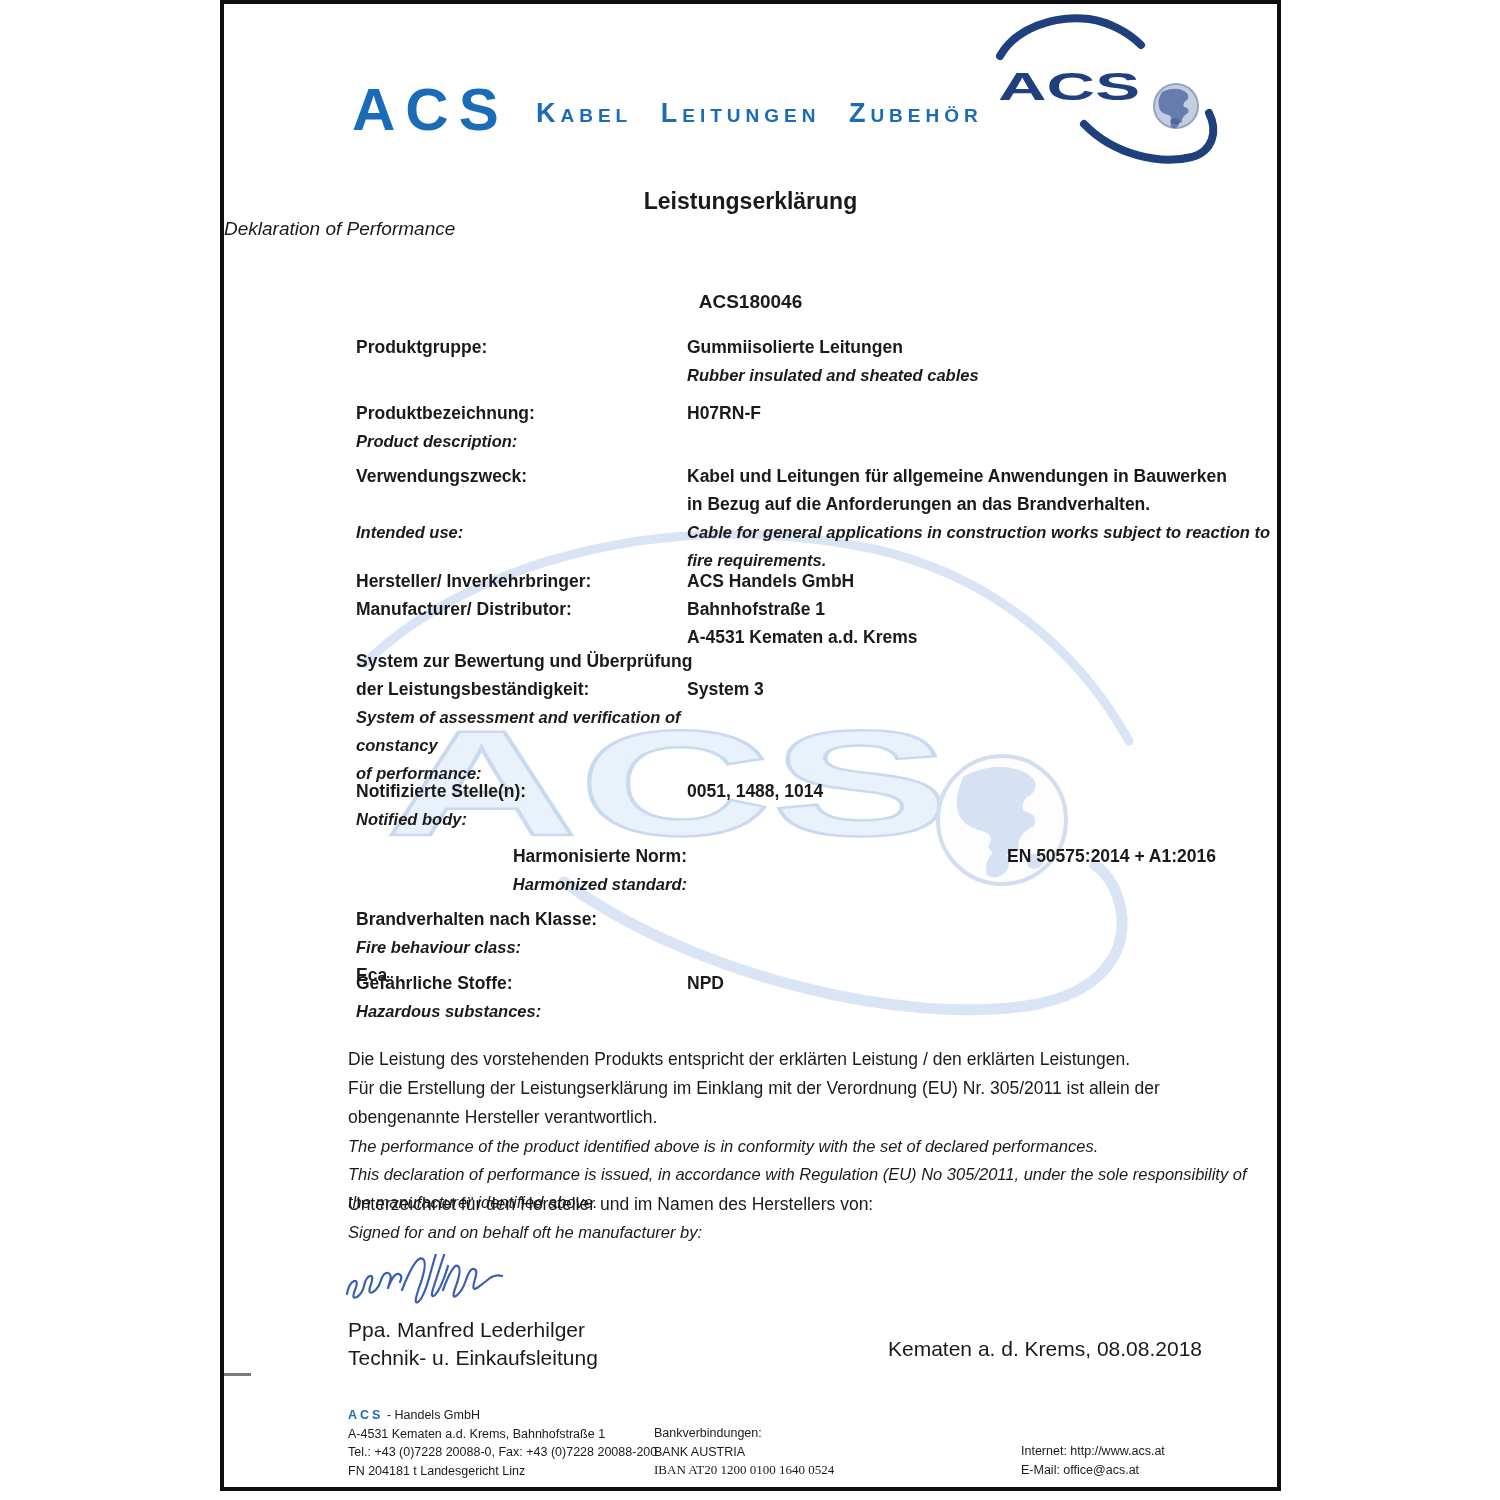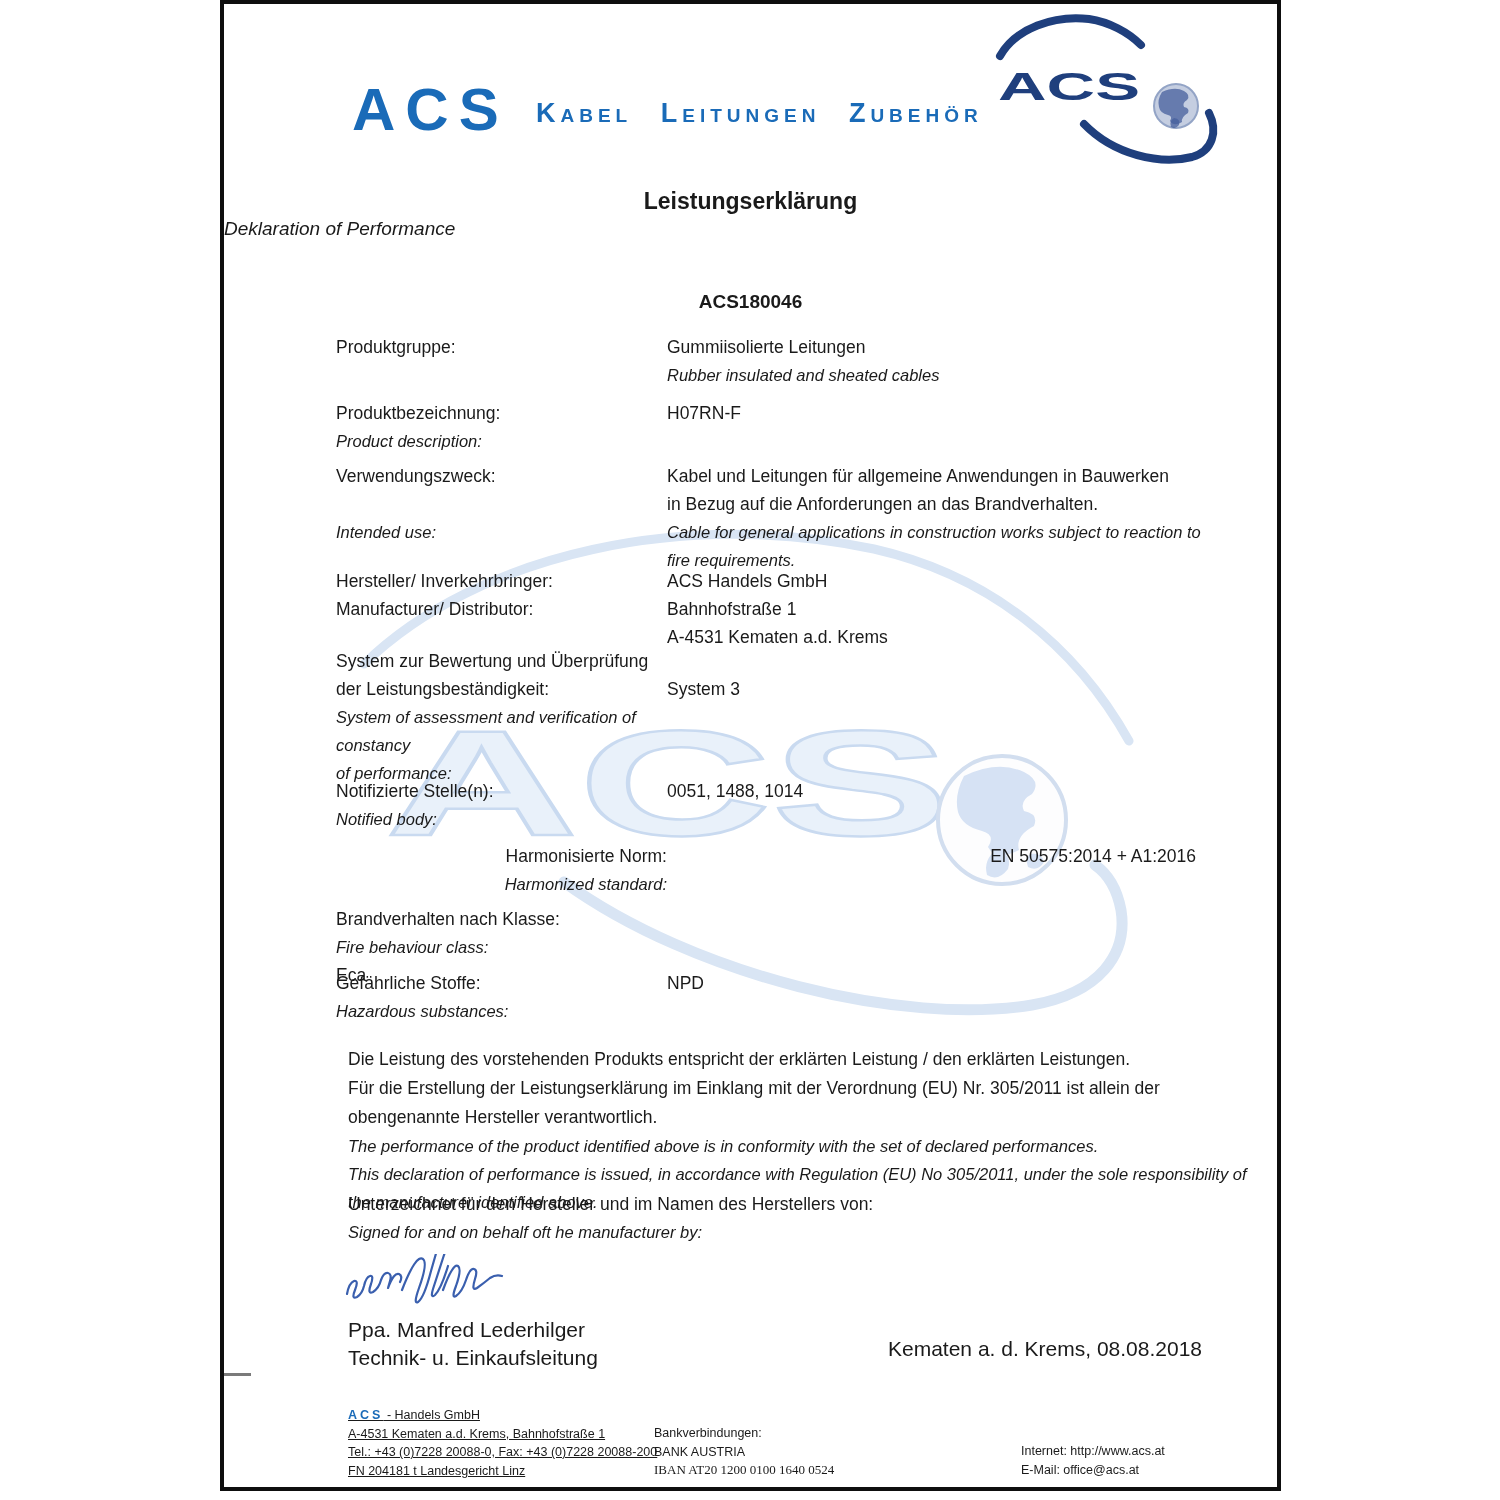--- a/index.html
+++ b/index.html
@@ -22,21 +22,21 @@
     font-size:60px;font-weight:bold;letter-spacing:10px;color:#1a6bb8;line-height:1;
   }
   .tagline{
     font-size:27px;font-weight:bold;color:#1a6bb8;font-variant:small-caps;
     letter-spacing:5px;word-spacing:16px;line-height:1;
   }
   .title-main{font-size:23px;font-weight:bold;text-align:center;width:1053px;}
   .title-sub{font-size:19px;font-style:italic;width:1053px;}
   .doc-num{font-size:19px;font-weight:bold;text-align:center;width:1053px;}
 
-  .frow{position:absolute;left:112px;width:860px;display:flex;}
+  .frow{position:absolute;left:132px;width:860px;display:flex;font-weight:bold;}
   .fl{width:331px;flex:none;}
   .fv{flex:1;}
   .line{font-size:17.5px;line-height:28px;height:28px;white-space:nowrap;}
   .it{font-style:italic;font-size:16.5px;}
   .sp{height:28px;}
   .skip1{margin-top:28px;}
 
   .para .line{height:29px;line-height:29px;}
   .para .it{height:28px;line-height:28px;}
 
@@ -201,21 +201,21 @@
     <svg class="abs" style="left:119px;top:1250px;" width="165" height="70" viewBox="0 0 165 70" xmlns="http://www.w3.org/2000/svg">
       <path d="M4,40 q2,-11 7,-13 q5,-1 1,9 q-4,10 2,7 q5,-3 7,-11 q2,-9 6,-10 q4,-1 1,8 q-4,11 2,8 q6,-4 8,-12 q3,-8 7,-7 q4,1 2,8 l-2,7 q6,-16 11,-14 q4,2 1,8 m2,8 q14,-36 21,-31 q5,4 -4,29 q-6,17 -1,14 q6,-4 13,-31 l6,-21 q3,-9 7,-8 q4,2 0,13 l-11,34 q-3,10 2,6 q6,-6 13,-29 m-5,24 q10,-27 15,-24 q4,3 -2,20 q-5,13 0,10 q6,-4 10,-16 q4,-12 8,-11 q4,1 1,10 q-4,13 2,9 q7,-5 13,-10 q6,-4 12,-2" fill="none" stroke="#3a5fae" stroke-width="2.2" stroke-linecap="round" stroke-linejoin="round"></path>
     </svg>
 
     <div class="abs sig-name" style="left:124px;top:1312px;">Ppa. Manfred Lederhilger</div>
     <div class="abs sig-name" style="left:124px;top:1340px;">Technik- u. Einkaufsleitung</div>
     <div class="abs sig-name" style="left:664px;top:1331px;">Kematen a. d. Krems, 08.08.2018</div>
 
     <div class="fold"></div>
 
-    <div class="abs foot" style="left:124px;top:1402px;text-decoration:underline;">
+    <div class="abs foot" style="left:124px;top:1402px;">
       <div><span class="foot-brand">ACS</span><span> - Handels GmbH</span></div>
       <div>A-4531 Kematen a.d. Krems, Bahnhofstraße 1</div>
       <div>Tel.: +43 (0)7228 20088-0, Fax: +43 (0)7228 20088-200</div>
       <div>FN 204181 t Landesgericht Linz</div>
     </div>
 
     <div class="abs foot" style="left:430px;top:1420px;">
       <div>Bankverbindungen:</div>
       <div>BANK AUSTRIA</div>
       <div class="serif">IBAN  AT20 1200 0100 1640 0524</div>

